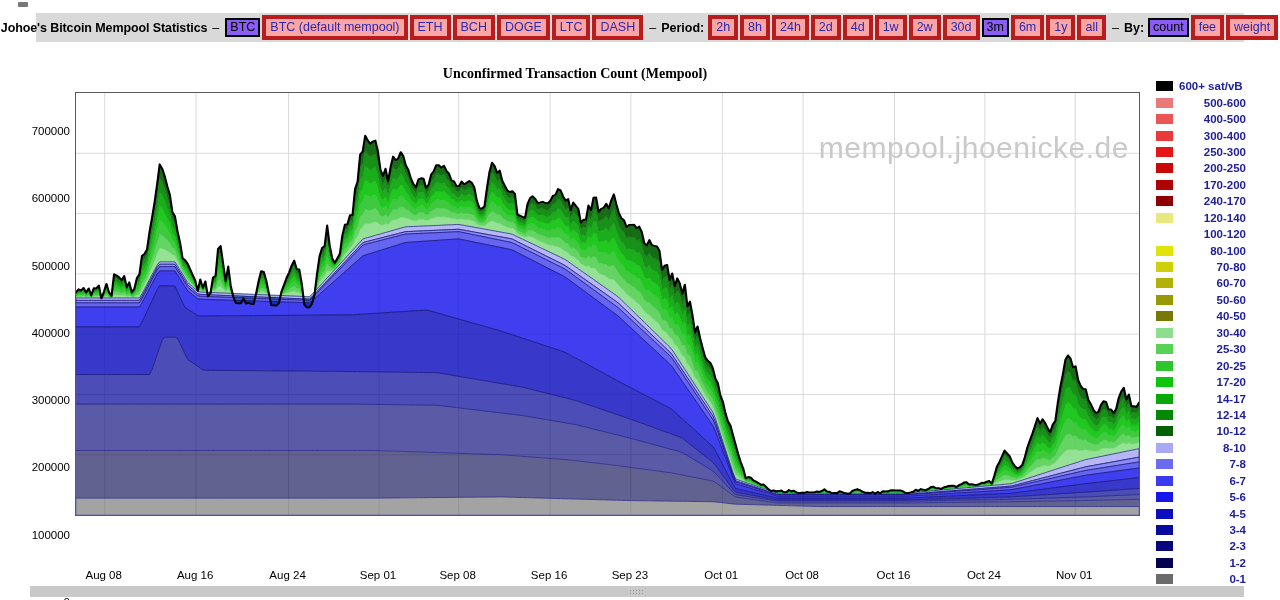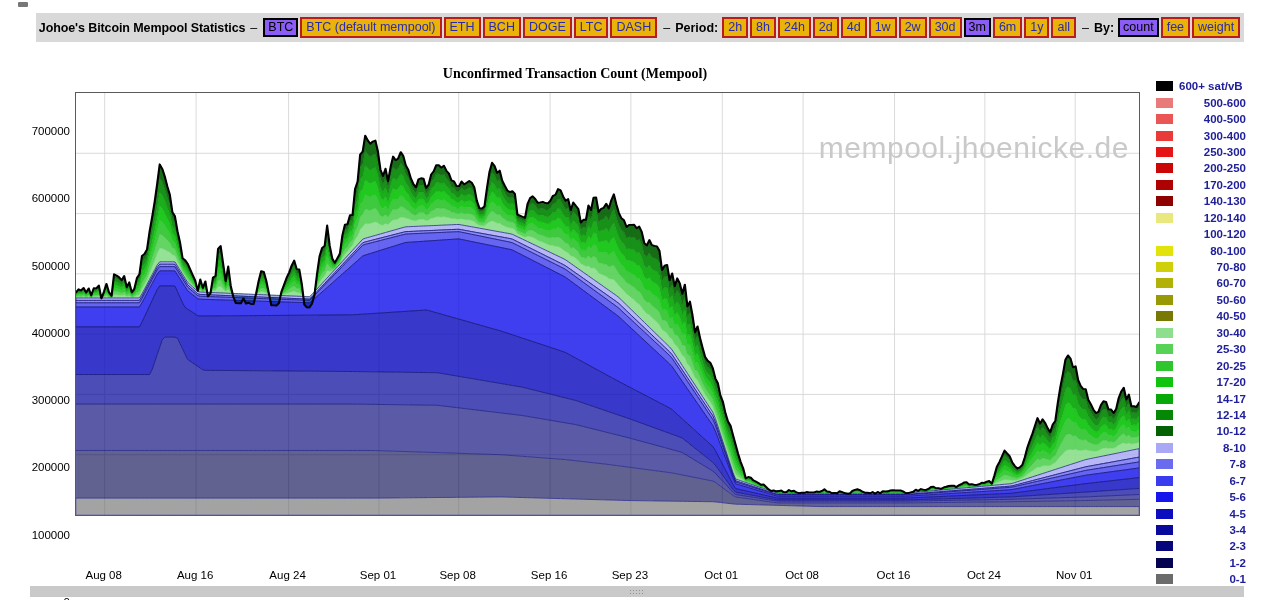--- a/index.html
+++ b/index.html
@@ -19,22 +19,22 @@
   
   .toolbar{
     position:absolute;left:36px;top:13px;width:1208px;height:29px;
     background:#d9d9d9;display:flex;align-items:center;justify-content:center;
   }
   .tb-inner{display:flex;align-items:center;white-space:nowrap;font-size:12.5px;}
   .tb-title{font-weight:bold;color:#000;font-size:12.5px;letter-spacing:-0.1px;}
   .tb-sep{color:#000;padding:0 5px;font-size:12.5px;}
   .tb-lbl{color:#000;font-size:12.5px;font-weight:bold;padding-right:3px;}
   .btn{
-    display:inline-block;color:#2a2ab0;background:#eab308;
-    border:2px solid #b91c1c;padding:1px 4px 2px 4px;margin:0 1px;
+    display:inline-block;color:#2a2ab0;background:#fca5a5;
+    border:4px solid #b91c1c;padding:1px 4px 2px 4px;margin:0 1px;
     font-size:12.5px;line-height:14px;cursor:pointer;
   }
   .btn.sel{
     border:2px solid #000;background:#8b5cf6;color:#000;
     padding:0px 3px 1px 3px;font-weight:normal;
   }
 
   
   .chart-wrap{position:absolute;left:0;top:52px;width:1280px;height:530px;}
   .chart-title{
@@ -218,21 +218,21 @@
       <div class="leg-row">
         <span class="leg-sw" style="background: rgb(203, 6, 6);"></span>
         <span class="leg-tx">200-250</span>
       </div>
       <div class="leg-row">
         <span class="leg-sw" style="background: rgb(174, 2, 2);"></span>
         <span class="leg-tx">170-200</span>
       </div>
       <div class="leg-row">
         <span class="leg-sw" style="background: rgb(142, 1, 1);"></span>
-        <span class="leg-tx">140-130</span>
+        <span class="leg-tx">240-170</span>
       </div>
       <div class="leg-row">
         <span class="leg-sw" style="background: rgb(232, 232, 126);"></span>
         <span class="leg-tx">120-140</span>
       </div>
       <div class="leg-row">
         <span class="leg-sw"></span>
         <span class="leg-tx">100-120</span>
       </div>
       <div class="leg-row">

